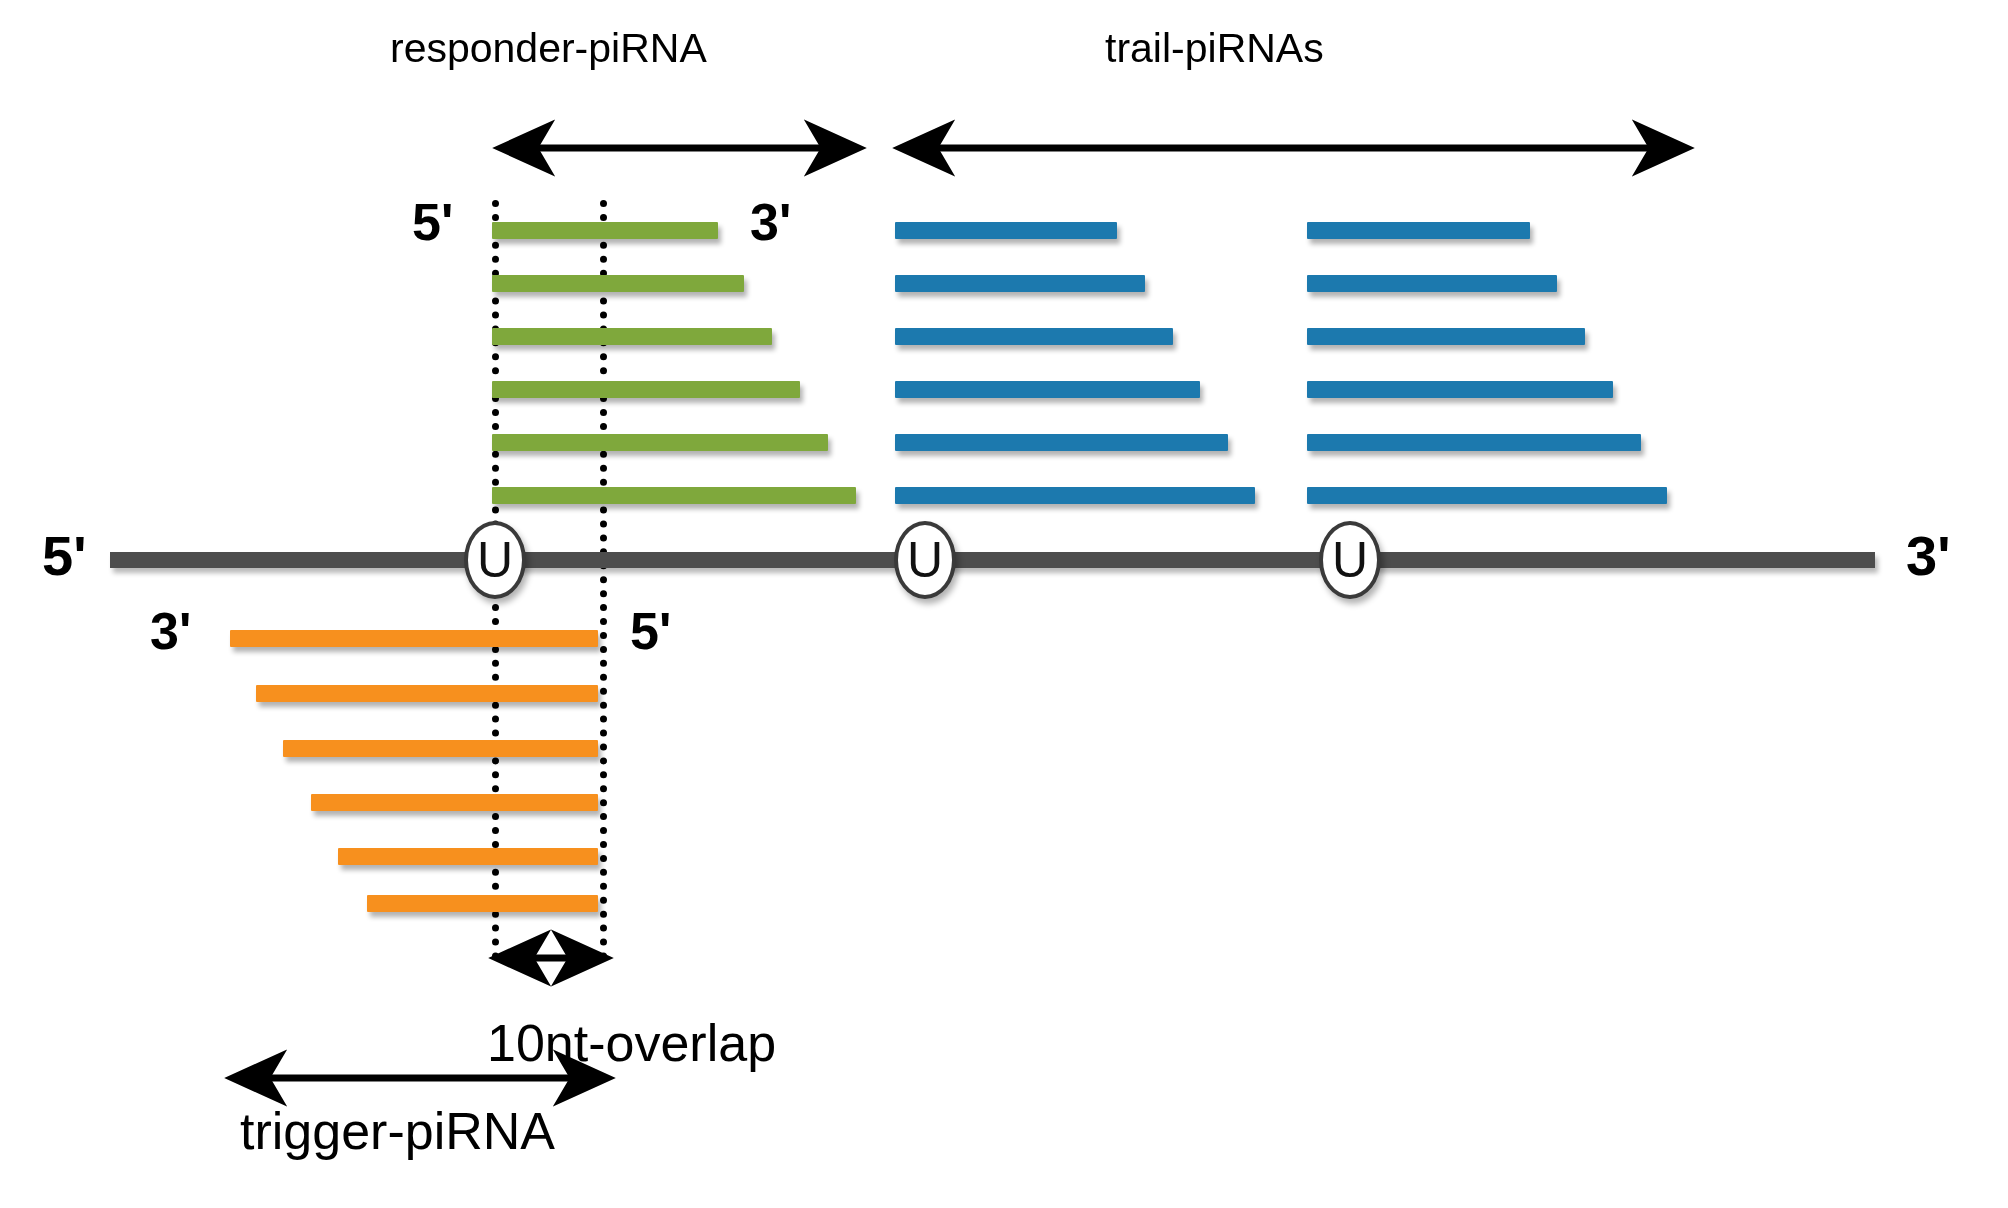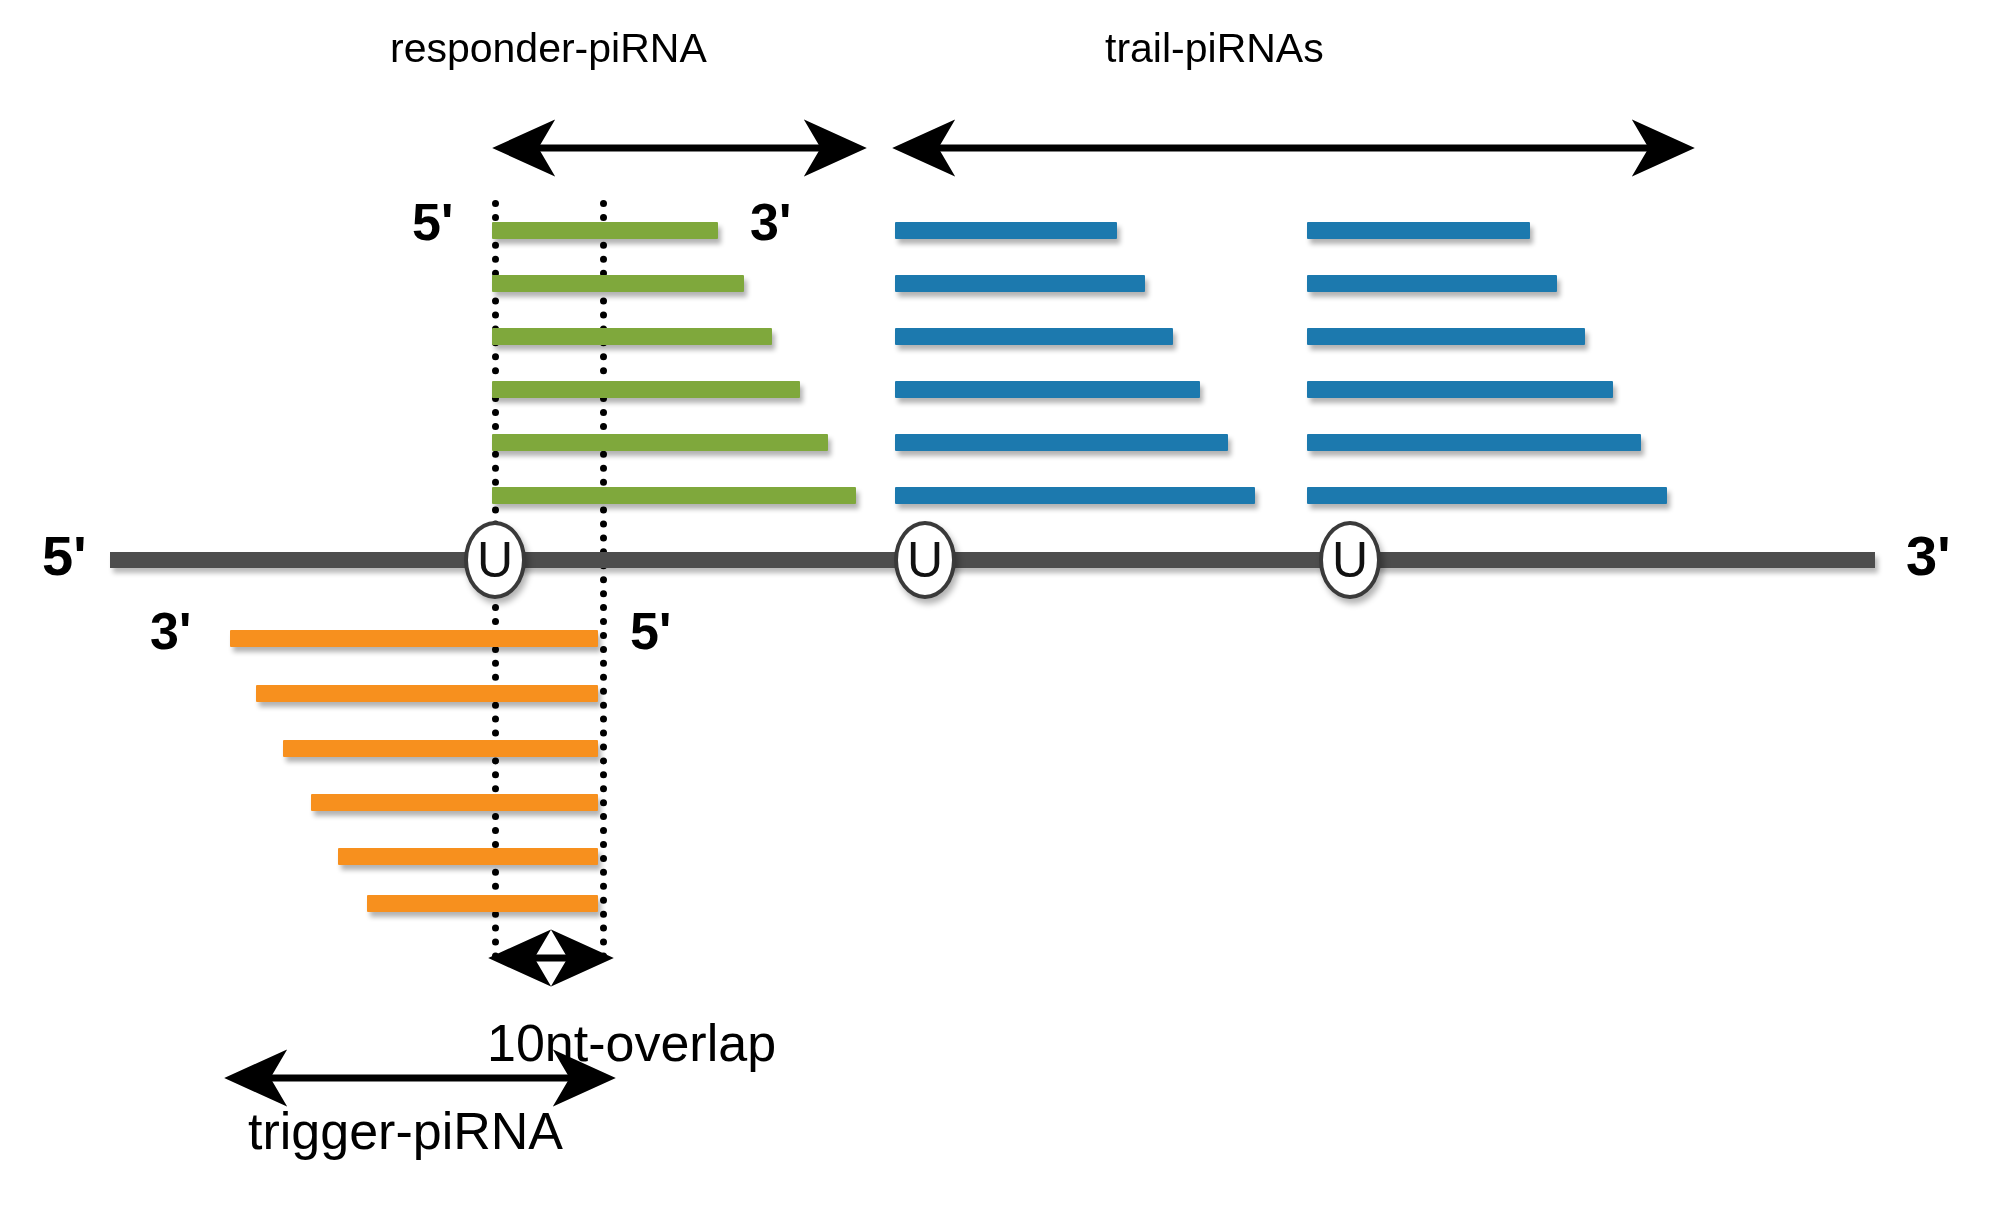--- a/index.html
+++ b/index.html
@@ -174,15 +174,15 @@
   <svg class="arrow-svg" style="left:482px; top:936px;" width="140" height="46">
     <line x1="16" y1="22" x2="122" y2="22" stroke="#000" stroke-width="7" marker-start="url(#ahL)" marker-end="url(#ahR)"></line>
   </svg>
 
   <div class="lbl lbl-overlap" style="left:487px; top:985px;margin-top:32px;">10nt-overlap</div>
 
   <svg class="arrow-svg" style="left:218px; top:1056px;" width="400" height="46">
     <line x1="16" y1="22" x2="388" y2="22" stroke="#000" stroke-width="7" marker-start="url(#ahL)" marker-end="url(#ahR)"></line>
   </svg>
 
-  <div class="lbl lbl-trigger" style="left:248px; top:1105px;text-align:right;">trigger-piRNA</div>
+  <div class="lbl lbl-trigger" style="left:240px; top:1105px;text-align:right;">trigger-piRNA</div>
 
 </div>
 
 </body></html>

